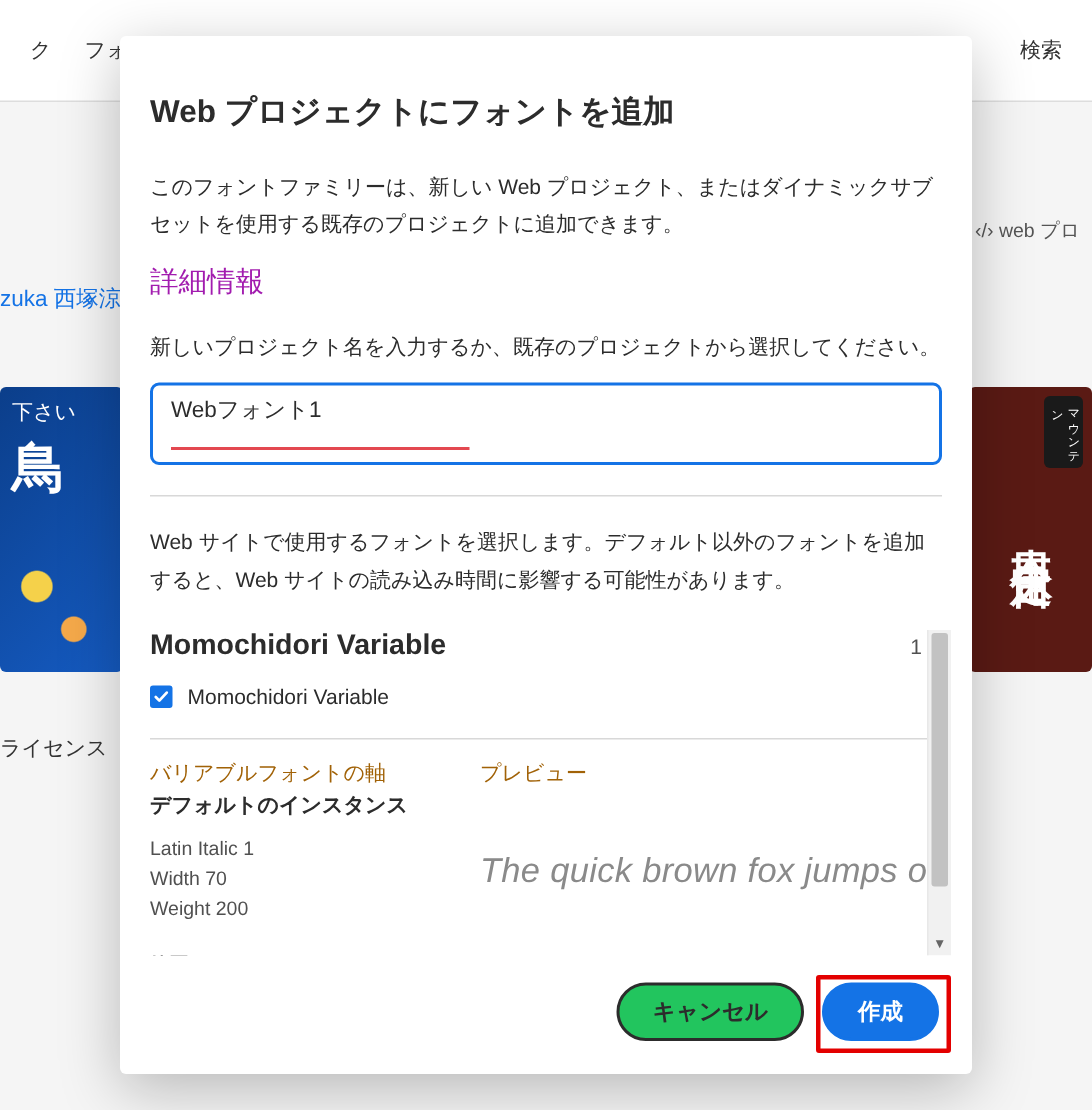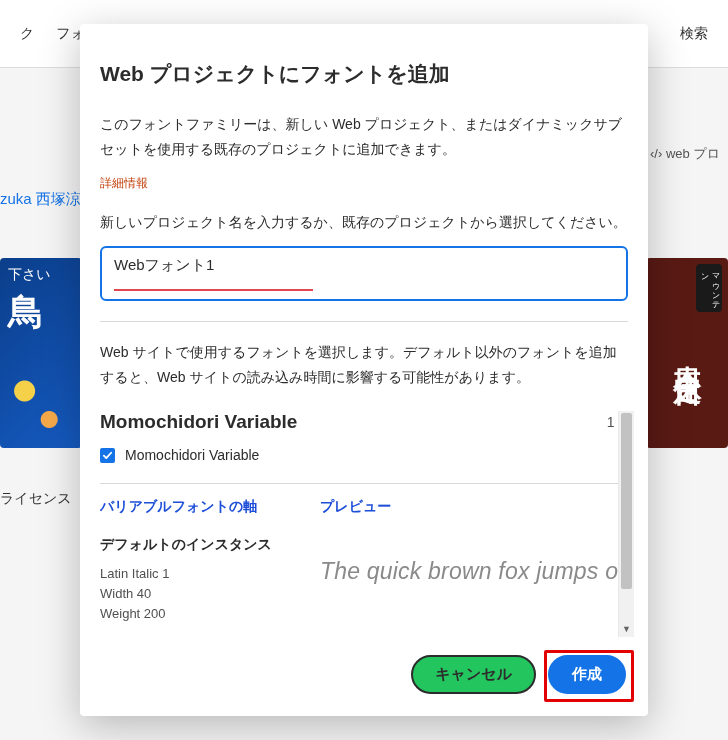--- a/index.html
+++ b/index.html
@@ -115,22 +115,22 @@
       color: #2c2c2c;
       margin-bottom: 24px;
     }
     .modal .desc {
       font-size: 14px;
       line-height: 1.75;
       color: #2c2c2c;
       margin-bottom: 14px;
     }
     .modal .link {
-      color: #c2410c;
-      font-size: 12px;
+      color: #a21caf;
+      font-size: 19px;
       text-decoration: none;
       display: inline-block;
       margin-bottom: 22px;
       cursor: pointer;
     }
     .modal .instr {
       font-size: 14px;
       color: #2c2c2c;
       margin-bottom: 14px;
     }
@@ -188,21 +188,21 @@
       background: #1473e6;
       border-radius: 2px;
       display: flex; align-items: center; justify-content: center;
       cursor: pointer;
     }
     .checkbox svg { width: 11px; height: 11px; }
     .hr2 { border: none; border-top: 1px solid #d8d8d8; margin-bottom: 14px; }
     .cols { display: flex; gap: 40px; }
     .col-left { flex: 0 0 180px; }
     .col-right { flex: 1; overflow:hidden; }
-    .col-title { font-size: 14px; font-weight: 700; color: #1d4ed8; margin-bottom: 20px; }
+    .col-title { font-size: 14px; font-weight: 400; color: #a16207; margin-bottom: 3px; }
     .col-sub { font-size: 14px; font-weight: 700; color: #2c2c2c; margin-bottom: 10px; }
     .axis { font-size: 13px; color: #505050; line-height: 1.55; }
     .preview-text {
       font-size: 23px;
       color: #8a8a8a;
       font-weight: 300;
       font-style: italic;
       white-space: nowrap;
       margin-top: 42px;
       letter-spacing: 0.2px;
@@ -318,21 +318,21 @@
             </svg>
         </div>
         <span>Momochidori Variable</span>
       </div>
       <hr class="hr2">
       <div class="cols">
         <div class="col-left">
           <div class="col-title">バリアブルフォントの軸</div>
           <div class="col-sub">デフォルトのインスタンス</div>
           <div class="axis">Latin Italic 1</div>
-          <div class="axis">Width 40</div>
+          <div class="axis">Width 70</div>
           <div class="axis">Weight 200</div>
           <div class="truncated">範囲</div>
         </div>
         <div class="col-right">
           <div class="col-title">プレビュー</div>
           <div class="preview-text">The quick brown fox jumps over the</div>
         </div>
       </div>
 
       <div class="scrollbar">

